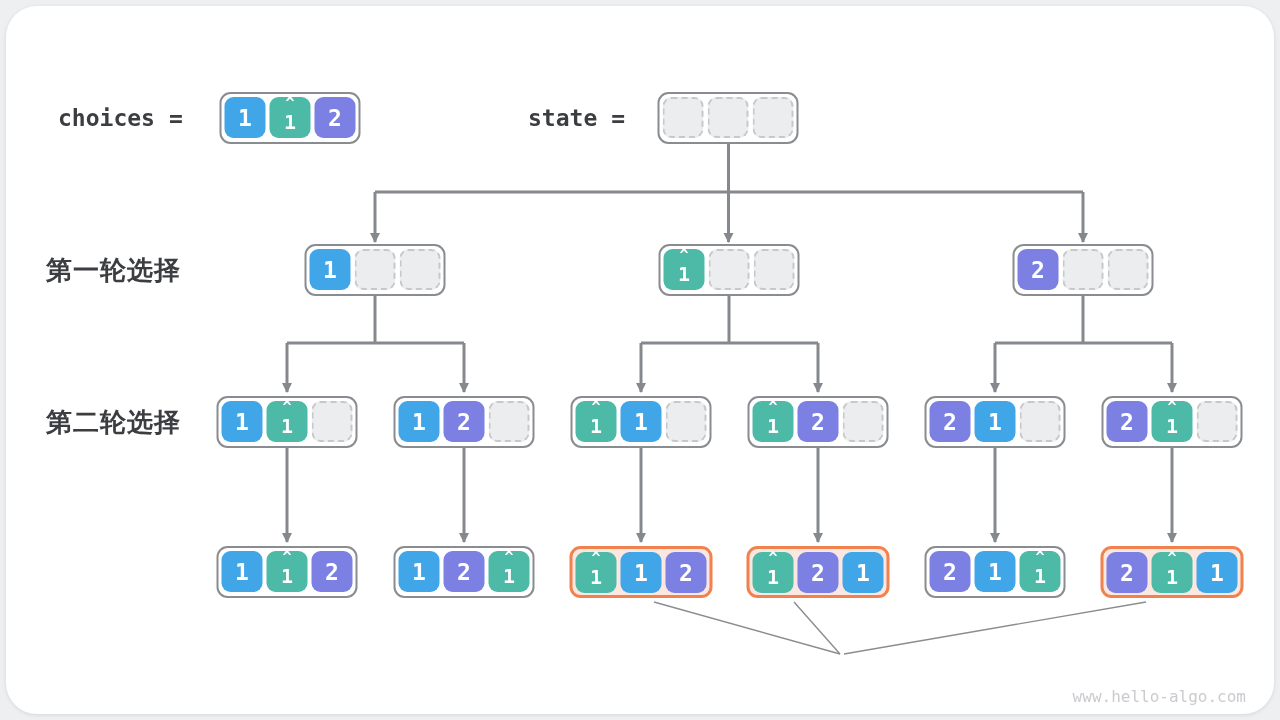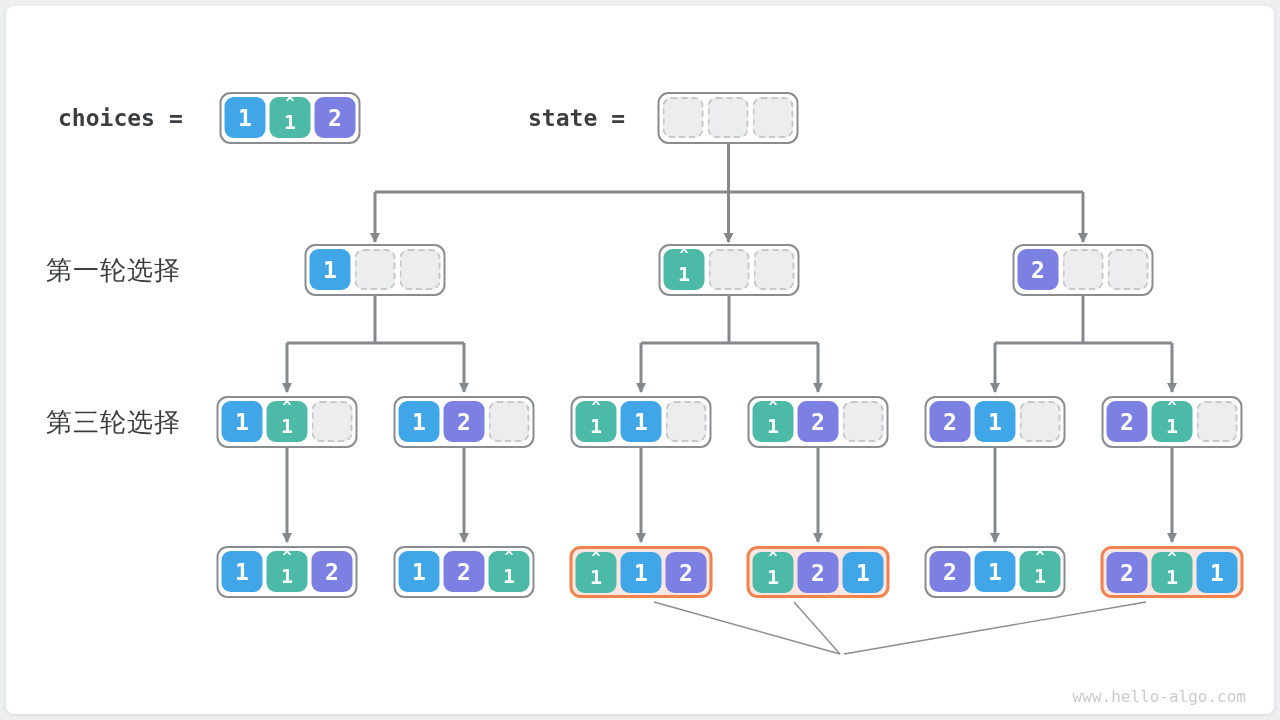--- a/index.html
+++ b/index.html
@@ -4,21 +4,21 @@
 <style>
   html,body{margin:0;padding:0;}
   body{
     width:1280px;height:720px;position:relative;
     background:#edeff1;
     font-family:"Liberation Sans", sans-serif;
     overflow:hidden;
   }
   .canvas{
     position:absolute;left:6px;top:6px;right:6px;bottom:6px;
-    background:#ffffff;border-radius:8px;
+    background:#ffffff;border-radius:31px;
     box-shadow:0 1px 4px rgba(0,0,0,0.10);
   }
   svg.connectors{position:absolute;left:0;top:0;pointer-events:none;}
 
   .hdr-group{
     position:absolute;top:86px;height:52px;
     display:flex;align-items:center;gap:14px;
     font-family:"DejaVu Sans Mono", monospace;
     font-weight:bold;font-size:23px;color:#3b3d40;
   }
@@ -42,21 +42,21 @@
     background:#ecedee;border:2px dashed #c6c8ca;border-radius:9px;
   }
   .cell .caret{
     position:absolute;top:-1px;left:50%;transform:translateX(-50%);
     font-size:15px;line-height:14px;
   }
   .cell .hatval{margin-top:9px;font-size:20px;line-height:20px;}
 
   .row-label{
     position:absolute;left:40px;height:52px;line-height:52px;
-    font-size:26px;font-weight:400;color:#3b3d40;letter-spacing:1px;
+    font-size:26px;font-weight:700;color:#3b3d40;letter-spacing:1px;
   }
   .annotation{
     position:absolute;top:652px;left:840px;transform:translateX(-50%);
     font-size:23px;font-weight:bold;color:#3b3d40;letter-spacing:1px;
     white-space:nowrap;
   }
   .watermark{
     position:absolute;top:681px;left:1000px;width:240px;text-align:right;
     font-family:"DejaVu Sans Mono", monospace;
     font-size:16px;color:#c9cbce;white-space:nowrap;
@@ -128,21 +128,21 @@
     <span>state</span>
     <span>=</span>
   </div>
   <div class="node" id="state-box" style="left:722px;top:86px">
       <div class="cell empty"></div>
       <div class="cell empty"></div>
       <div class="cell empty"></div>
     </div>
 
   <div class="row-label" style="top:238px">第一轮选择</div>
-  <div class="row-label" style="top:390px">第三轮选择</div>
+  <div class="row-label" style="top:390px">第二轮选择</div>
 
   <div id="nodes">
       <div class="node" style="left: 369px; top: 238px;">
         <div class="cell" style="background: rgb(65, 166, 232);">1</div>
         <div class="cell empty"></div>
         <div class="cell empty"></div>
       </div>
       <div class="node" style="left: 723px; top: 238px;">
         <div class="cell" style="background: rgb(77, 185, 167);">
           <span class="caret">^</span>

